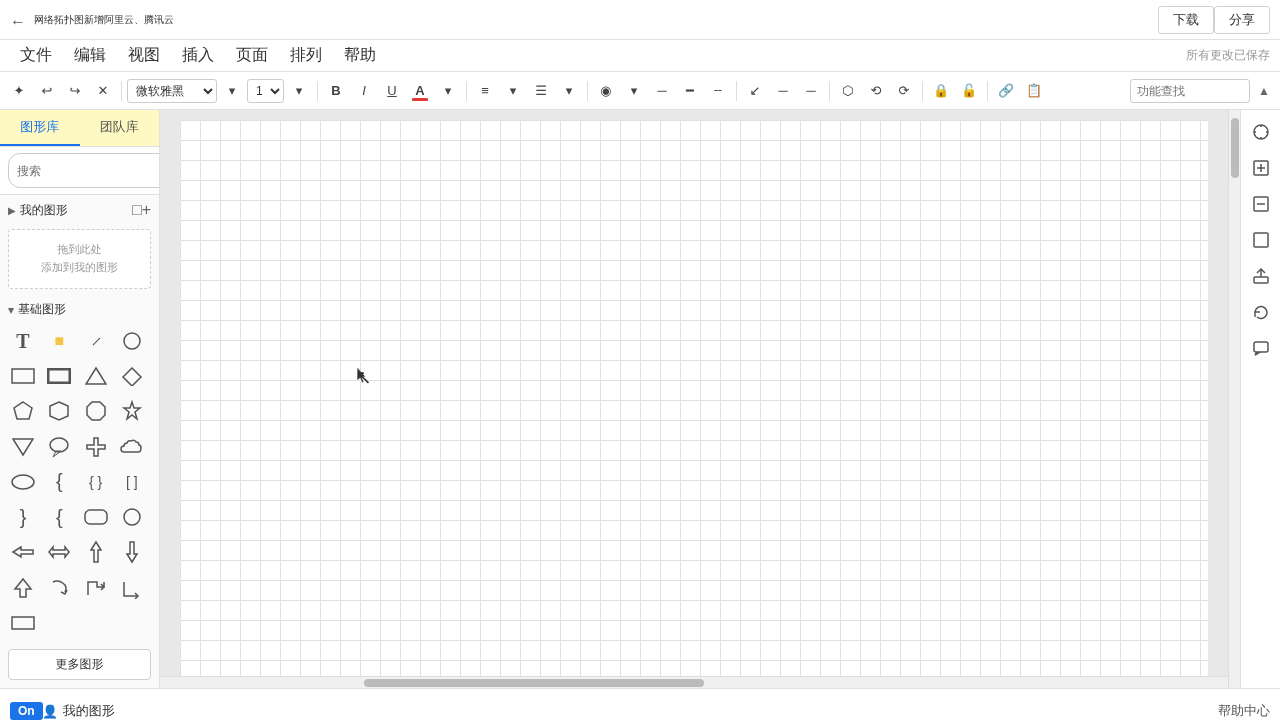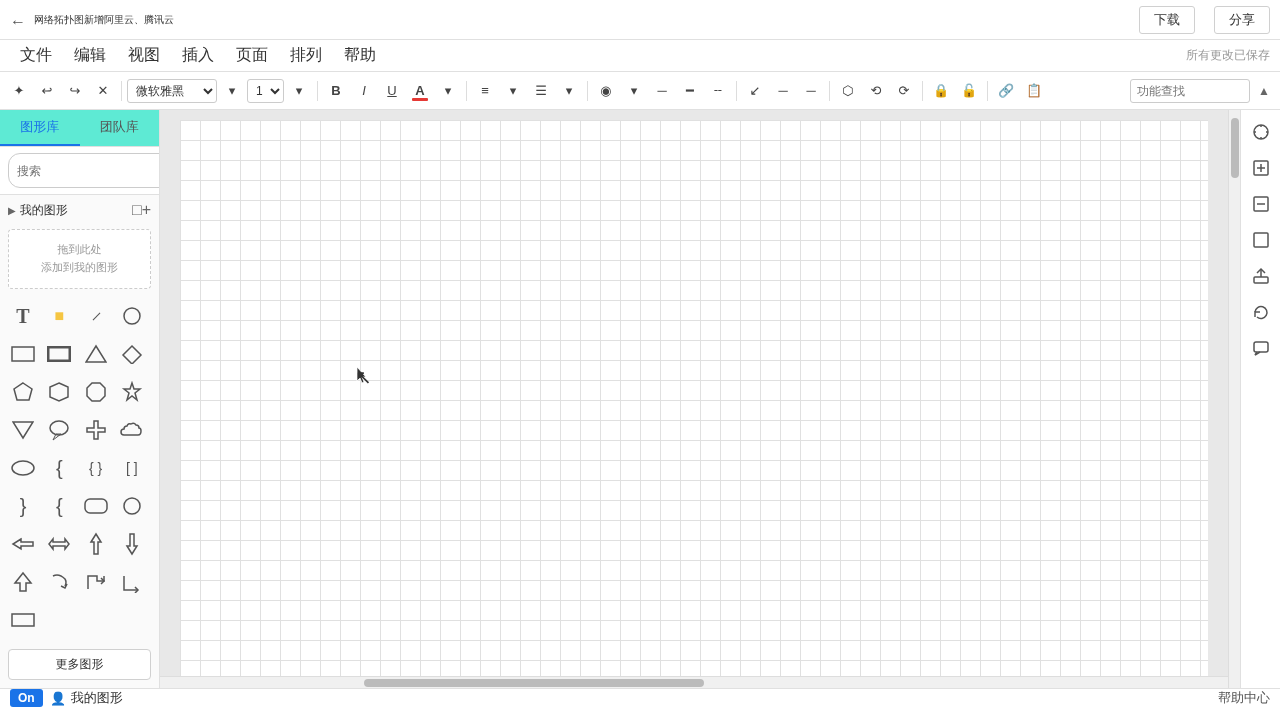--- a/index.html
+++ b/index.html
@@ -11,21 +11,21 @@
       background: #fff;
       display: flex;
       align-items: center;
       padding: 0 10px;
       border-bottom: 1px solid #e0e0e0;
       justify-content: space-between;
     }
     #titlebar-left { display: flex; align-items: center; gap: 8px; }
     #titlebar-title { font-size: 10px; color: #333; }
     #titlebar-back { font-size: 16px; color: #555; cursor: pointer; }
-    #titlebar-buttons { display: flex; gap: 19px; }
+    #titlebar-buttons { display: flex; gap: 0; }
     .title-btn {
       padding: 4px 14px;
       border: 1px solid #d0d0d0;
       border-radius: 3px;
       background: #fff;
       color: #333;
       cursor: pointer;
       font-size: 13px;
     }
 
@@ -130,21 +130,21 @@
       display: flex;
       flex-direction: column;
       overflow: hidden;
       flex-shrink: 0;
     }
 
     
     #sidebar-tabs {
       display: flex;
       border-bottom: 1px solid #e0e0e0;
-      background: #5eead4;
+      background: #fef9c3;
     }
     .sidebar-tab {
       flex: 1;
       text-align: center;
       padding: 8px 0;
       cursor: pointer;
       font-size: 13px;
       color: #555;
       border-bottom: 2px solid transparent;
     }
@@ -343,23 +343,22 @@
       border-radius: 4px;
       margin: 4px auto;
     }
 
     
     #bottombar {
       height: 32px;
       background: #fff;
       border-top: 1px solid #e0e0e0;
       display: flex;
-      align-items: flex-start;
+      align-items: flex-end;
       padding: 0 10px;
-      gap: 8px;
     }
     #on-badge {
       background: #1a73e8;
       color: #fff;
       border-radius: 3px;
       padding: 2px 8px;
       font-size: 12px;
       font-weight: bold;
     }
     #invite-btn {
@@ -476,20 +475,21 @@
       <div id="my-shapes-label">
         <span style="color:#666; font-size:10px;">▶</span>
         <span>我的图形</span>
       </div>
       <span id="my-shapes-icon" style="font-size:16px; color:#666;">□+</span>
     </div>
     <div id="drop-zone">
       <span>拖到此处</span>
       <span>添加到我的图形</span>
     </div>
+    <div id="shapes-section-label">基础图形</div>
     <div id="shapes-grid">
 
       <div class="shape-item" style="font-size:20px;font-weight:bold;font-family:serif;">T</div>
       <div class="shape-item" style="font-size:16px;color:#f5c542;">■</div>
       <div class="shape-item" style="font-size:14px;transform:rotate(-45deg);">─</div>
       <div class="shape-item">
         <svg width="20" height="20">
             <circle cx="10" cy="10" r="8" fill="none" stroke="#555" stroke-width="1.5"></circle>
           </svg>
       </div>

